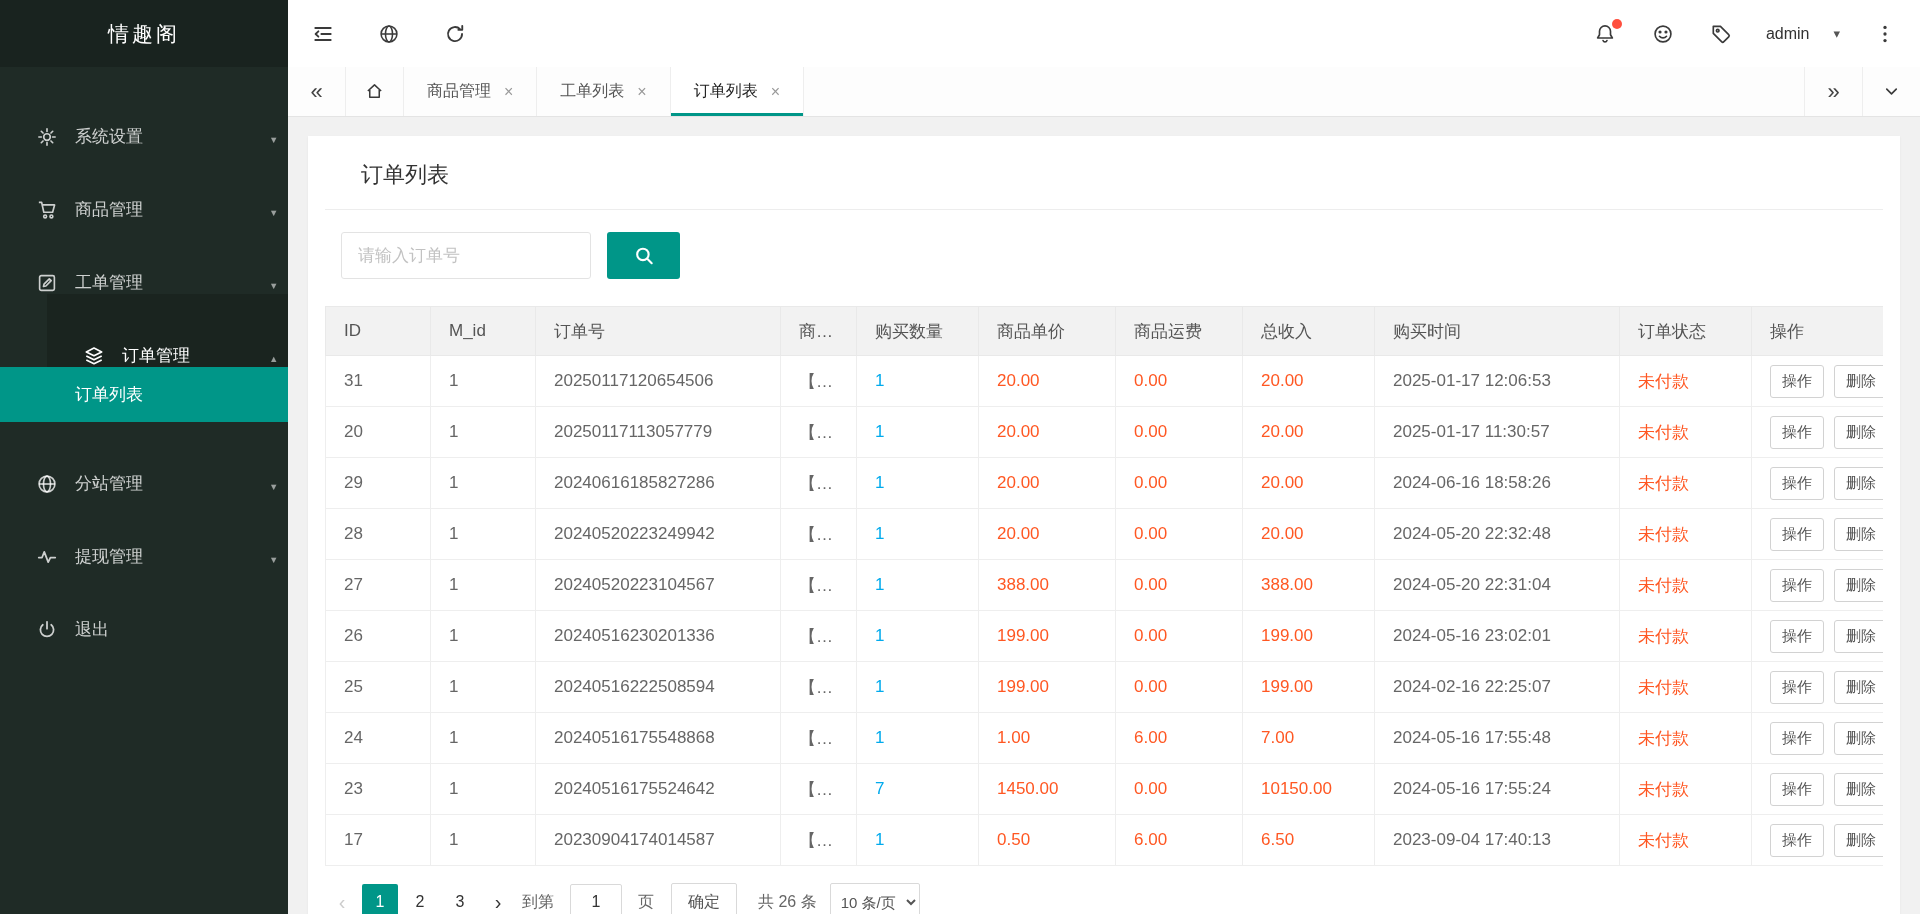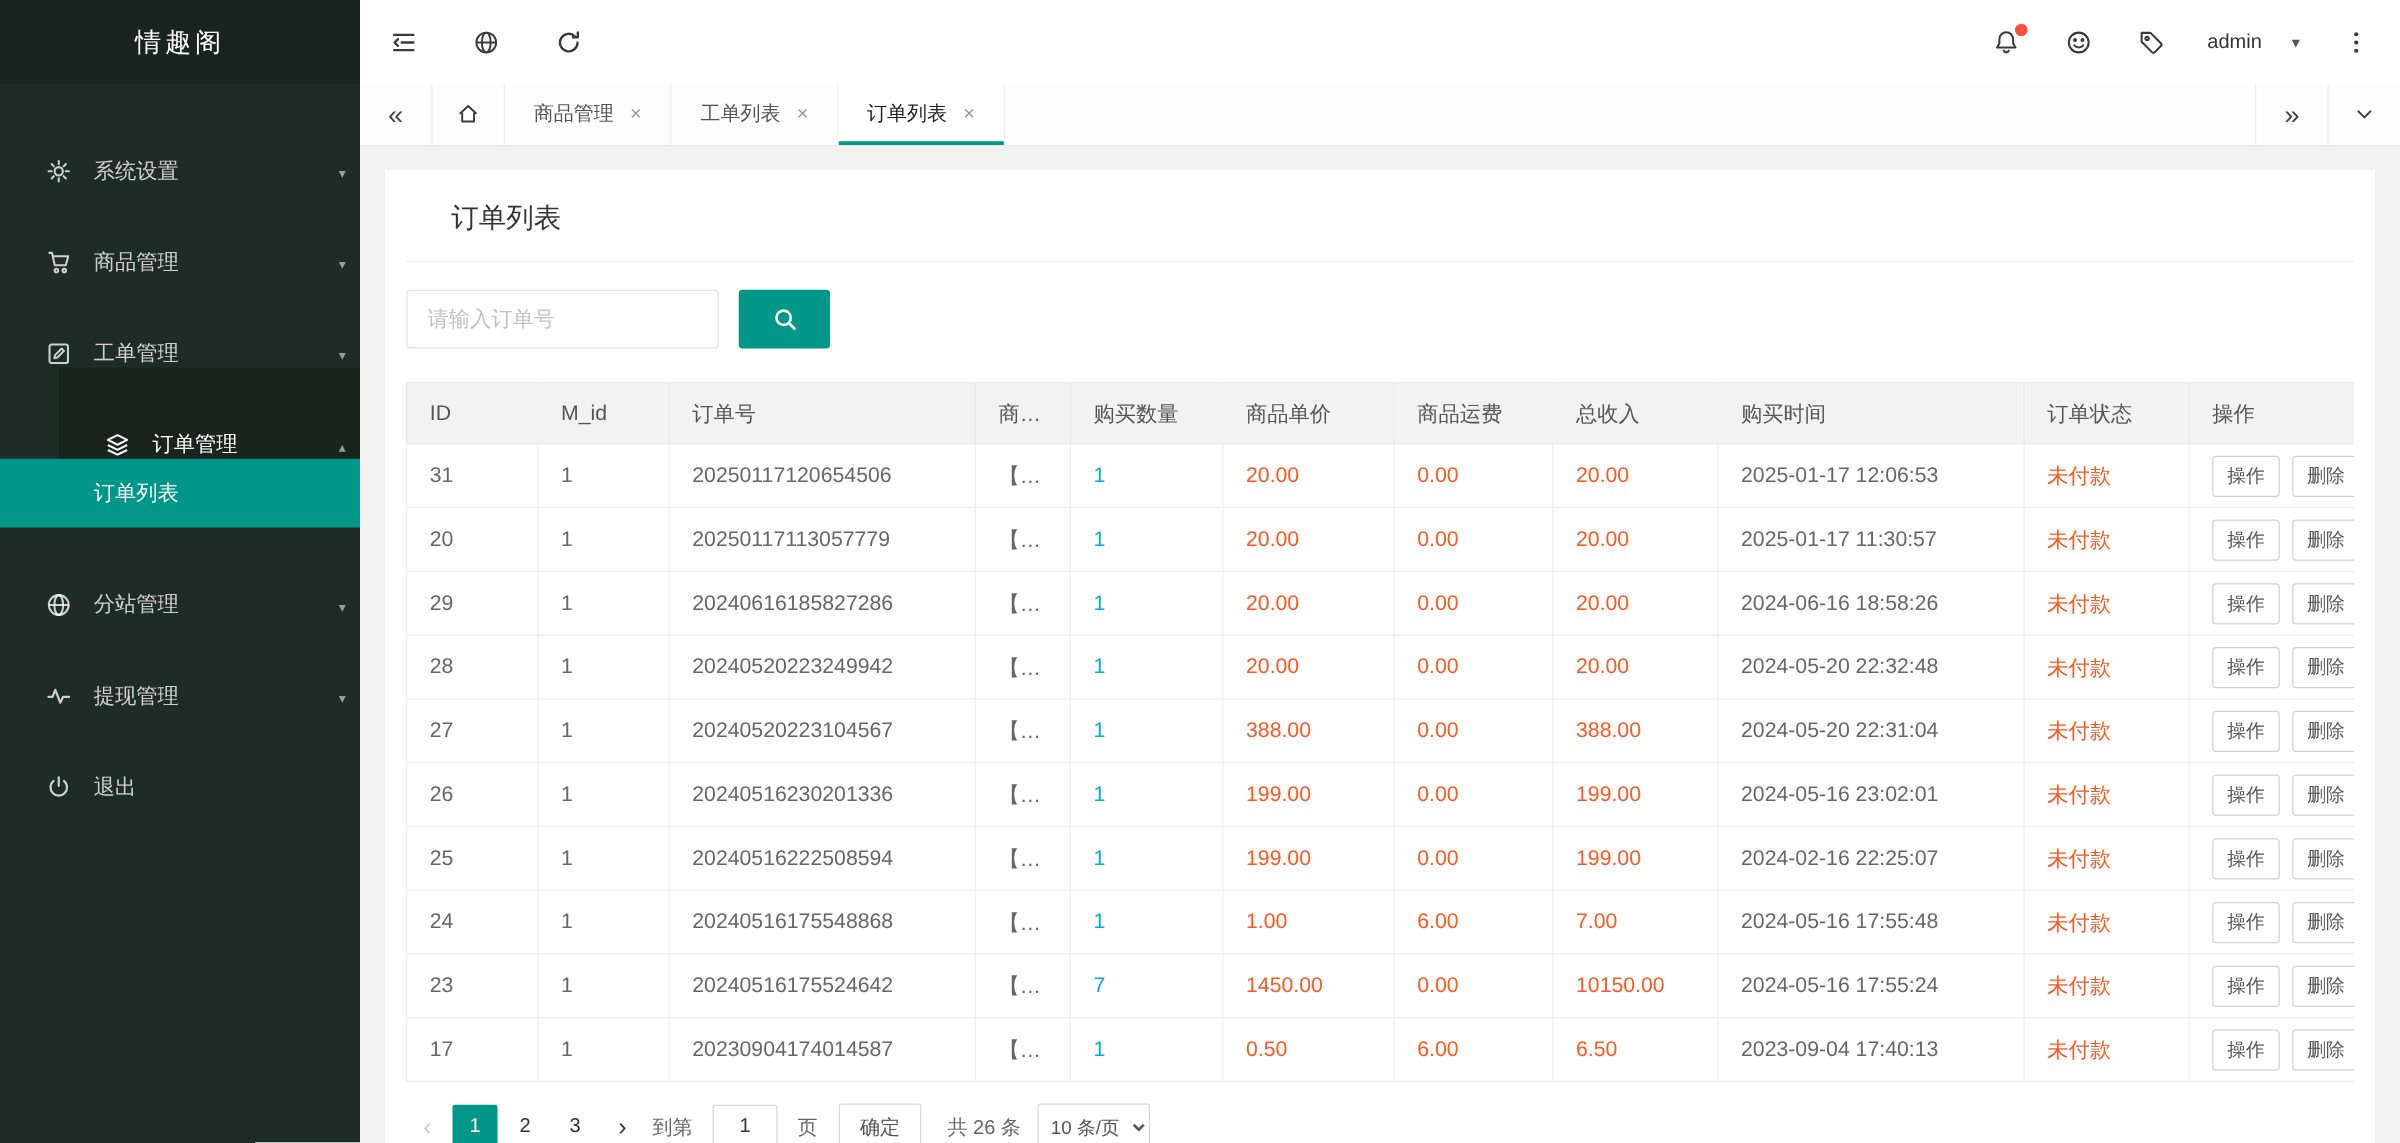--- a/index.html
+++ b/index.html
@@ -57,21 +57,21 @@
   .tab.active::after { content: ''; position: absolute; left: 0; right: 0; bottom: 0; height: 3px; background: #009688; }
   .tab-close { color: #999; font-size: 16px; line-height: 1; }
   .tab-spacer { flex: 1; }
   
   .content { flex: 1; overflow-y: scroll; overflow-x: hidden; background: #f1f1f1; padding: 19px 20px 0 20px; }
   .content::-webkit-scrollbar { width: 14px; }
   .content::-webkit-scrollbar-track { background: #fafafa; border-left: 1px solid #ededed; }
   .content::-webkit-scrollbar-thumb { background: #d2d2d2; }
   .card { background: #fff; box-shadow: 0 1px 2px rgba(0,0,0,.06); padding: 0 17px 16px; margin-bottom: 22px; }
   .card-title { font-size: 22px; color: #333; padding: 24px 0 19px 36px; border-bottom: 1px solid #ededed; }
-  .search-row { display: flex; align-items: center; margin: 22px 0 27px; }
+  .search-row { display: flex; align-items: center; margin: 22px 16px 27px; }
   .search-input { width: 250px; height: 47px; border: 1px solid #e3e3e3; border-radius: 3px; padding: 0 16px; font-size: 17px; color: #333; outline: none; font-family: inherit; }
   .search-input::placeholder { color: #c2c2c2; }
   .search-btn { width: 73px; height: 47px; margin-left: 16px; background: #009688; border: none; border-radius: 3px; display: flex; align-items: center; justify-content: center; cursor: pointer; color: #fff; }
   .search-btn svg { width: 23px; height: 23px; }
   
   .table-wrap { overflow-x: scroll; overflow-y: hidden; }
   .table-wrap::-webkit-scrollbar { height: 14px; }
   .table-wrap::-webkit-scrollbar-track { background: #f7f7f7; }
   .table-wrap::-webkit-scrollbar-thumb { background: #ccc; }
   table { border-collapse: collapse; table-layout: fixed; width: 1646px; font-size: 17px; color: #666; }

